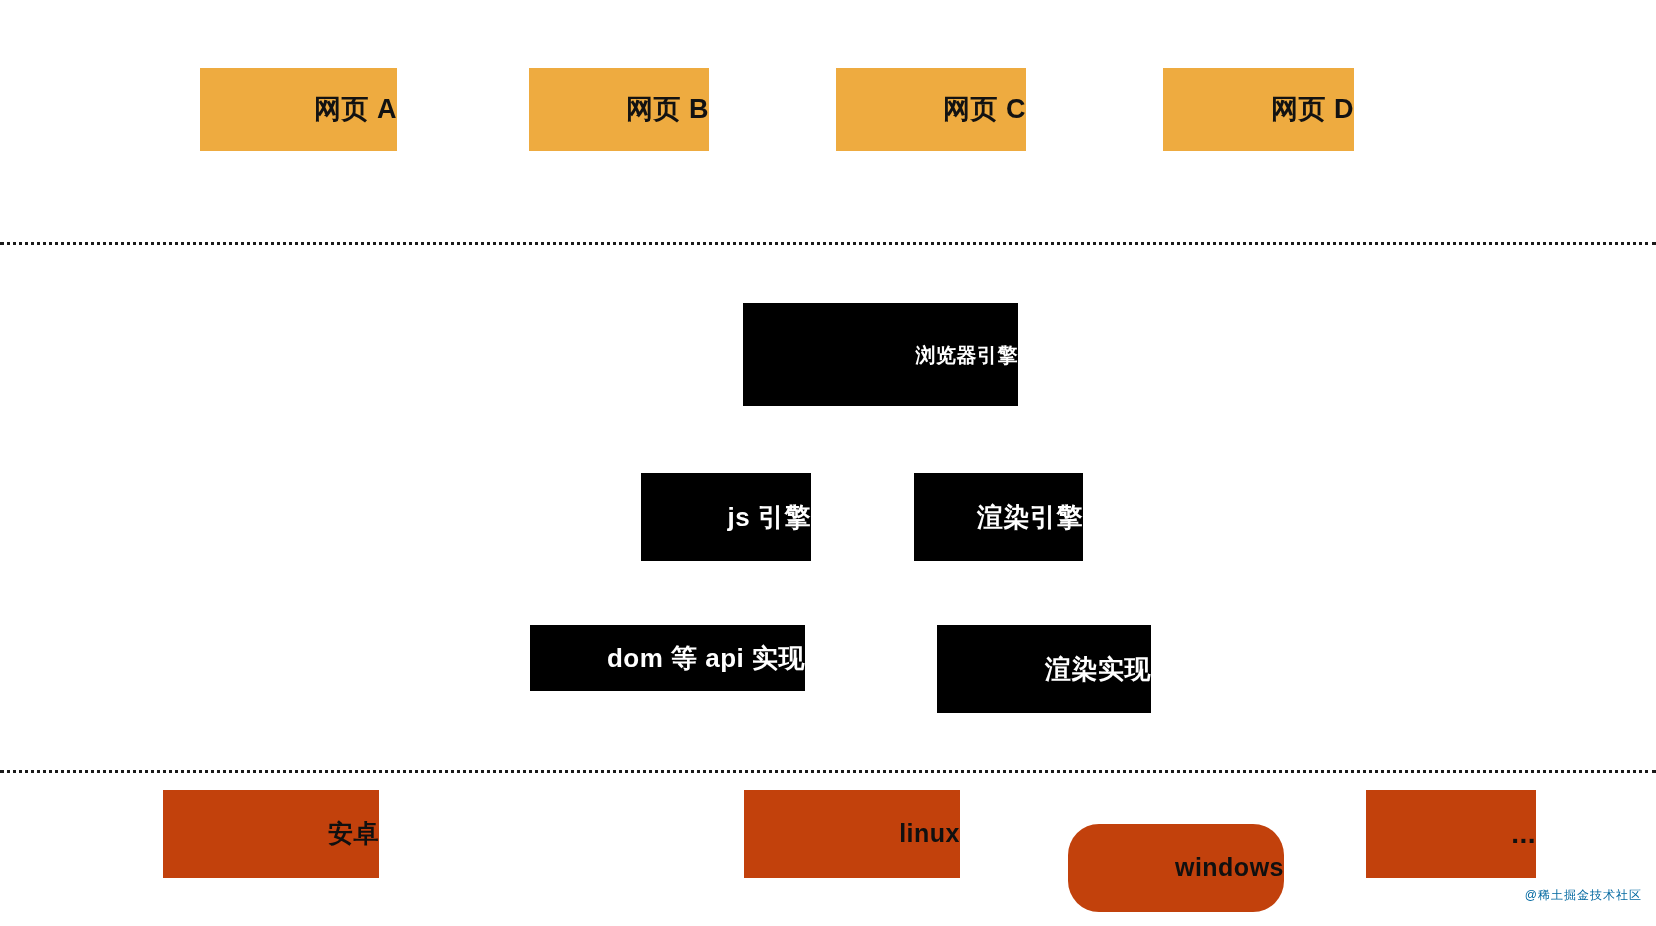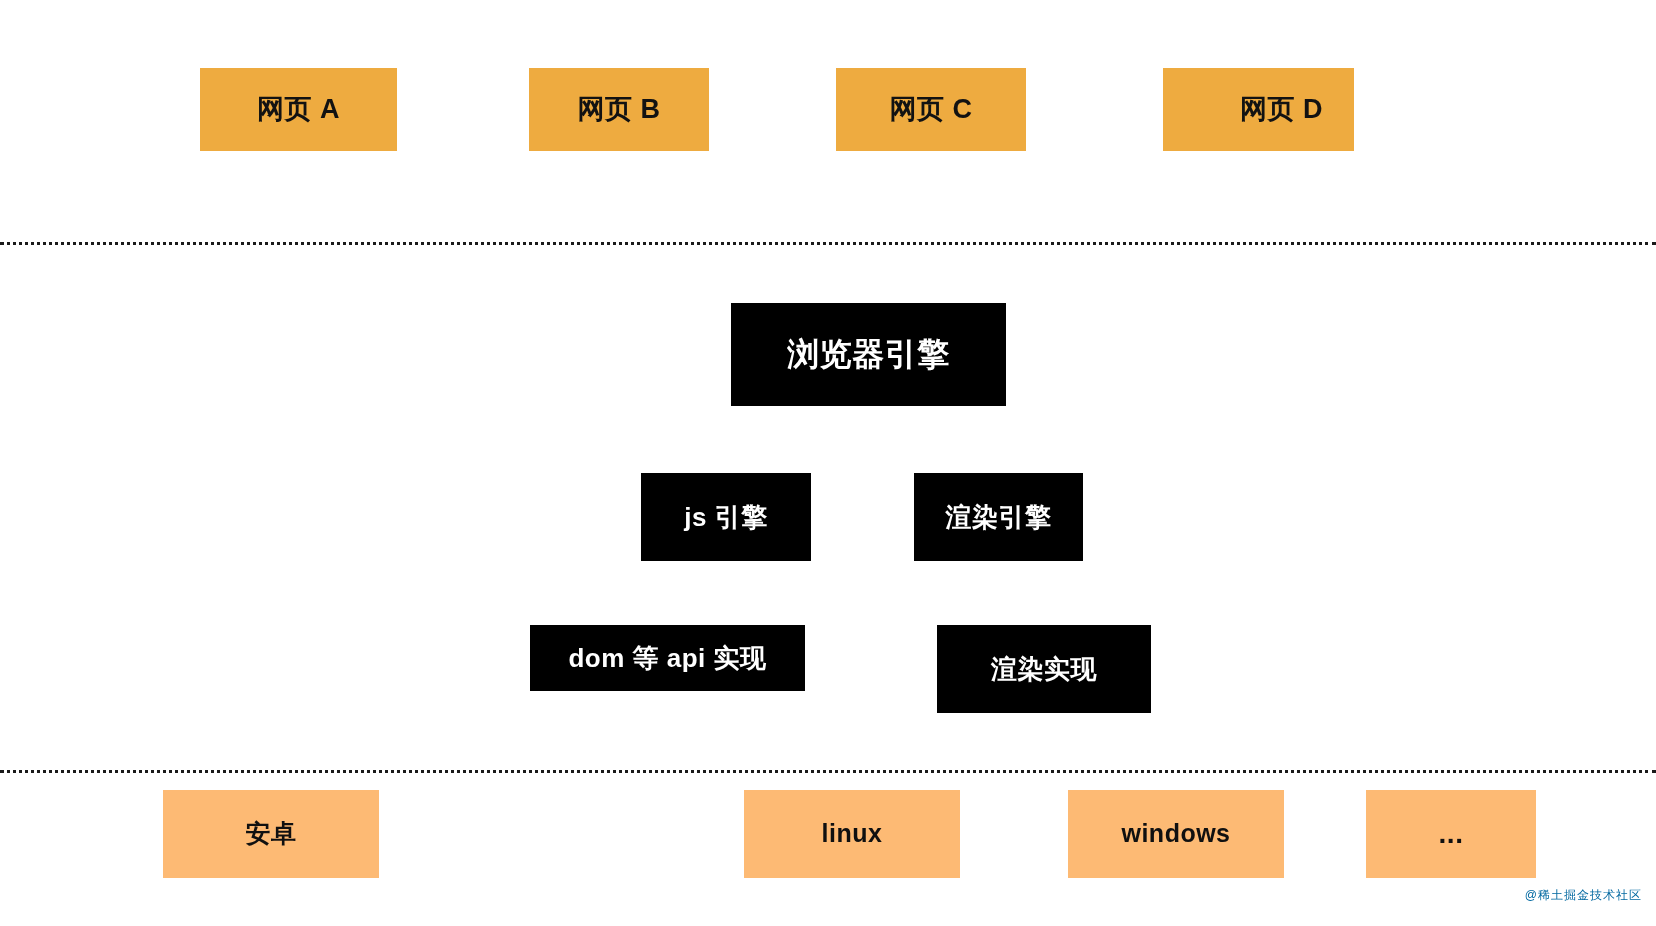--- a/index.html
+++ b/index.html
@@ -16,21 +16,21 @@
     width: 1656px;
     height: 926px;
     background: #ffffff;
     overflow: hidden;
   }
 
   .box {
     position: absolute;
     display: flex;
     align-items: center;
-    justify-content: center;
+    justify-content: flex-end;
     box-sizing: border-box;
     text-align: center;
     line-height: 1.1;
     white-space: nowrap;
   }
 
   
   .page-box {
     background: #eeab40;
     color: #121212;
@@ -39,27 +39,27 @@
     letter-spacing: 0.5px;
   }
 
   
   .engine-box {
     background: #000000;
     color: #ffffff;
     font-weight: 700;
     letter-spacing: 0.5px;
   }
-  .engine-box.lvl1 { font-size: 32px; }
+  .engine-box.lvl1 { font-size: 20px; margin-left: 12px; }
   .engine-box.lvl2 { font-size: 26px; }
   .engine-box.lvl3 { font-size: 26px; }
 
   
   .os-box {
-    background: #fdba74;
+    background: #c2410c;
     color: #101010;
     font-size: 25px;
     font-weight: 700;
     letter-spacing: 0.5px;
   }
   .os-box.ellipsis {
     font-size: 28px;
     font-weight: 700;
   }
 
@@ -130,21 +130,21 @@
 
   <div class="box os-box" style="left:163px; top:790px; width:216px; height:88px;">
     <span>安卓</span>
   </div>
 
 
   <div class="box os-box" style="left:744px; top:790px; width:216px; height:88px;">
     <span>linux</span>
   </div>
 
-  <div class="box os-box" style="left:1068px; top:790px; width:216px; height:88px;">
+  <div class="box os-box" style="left:1068px; top:824px; width:216px; height:88px;border-radius:31px;">
     <span>windows</span>
   </div>
 
   <div class="box os-box ellipsis" style="left:1366px; top:790px; width:170px; height:88px;">
     <span>...</span>
   </div>
 
   <div class="watermark">@稀土掘金技术社区</div>
 
 </div>

